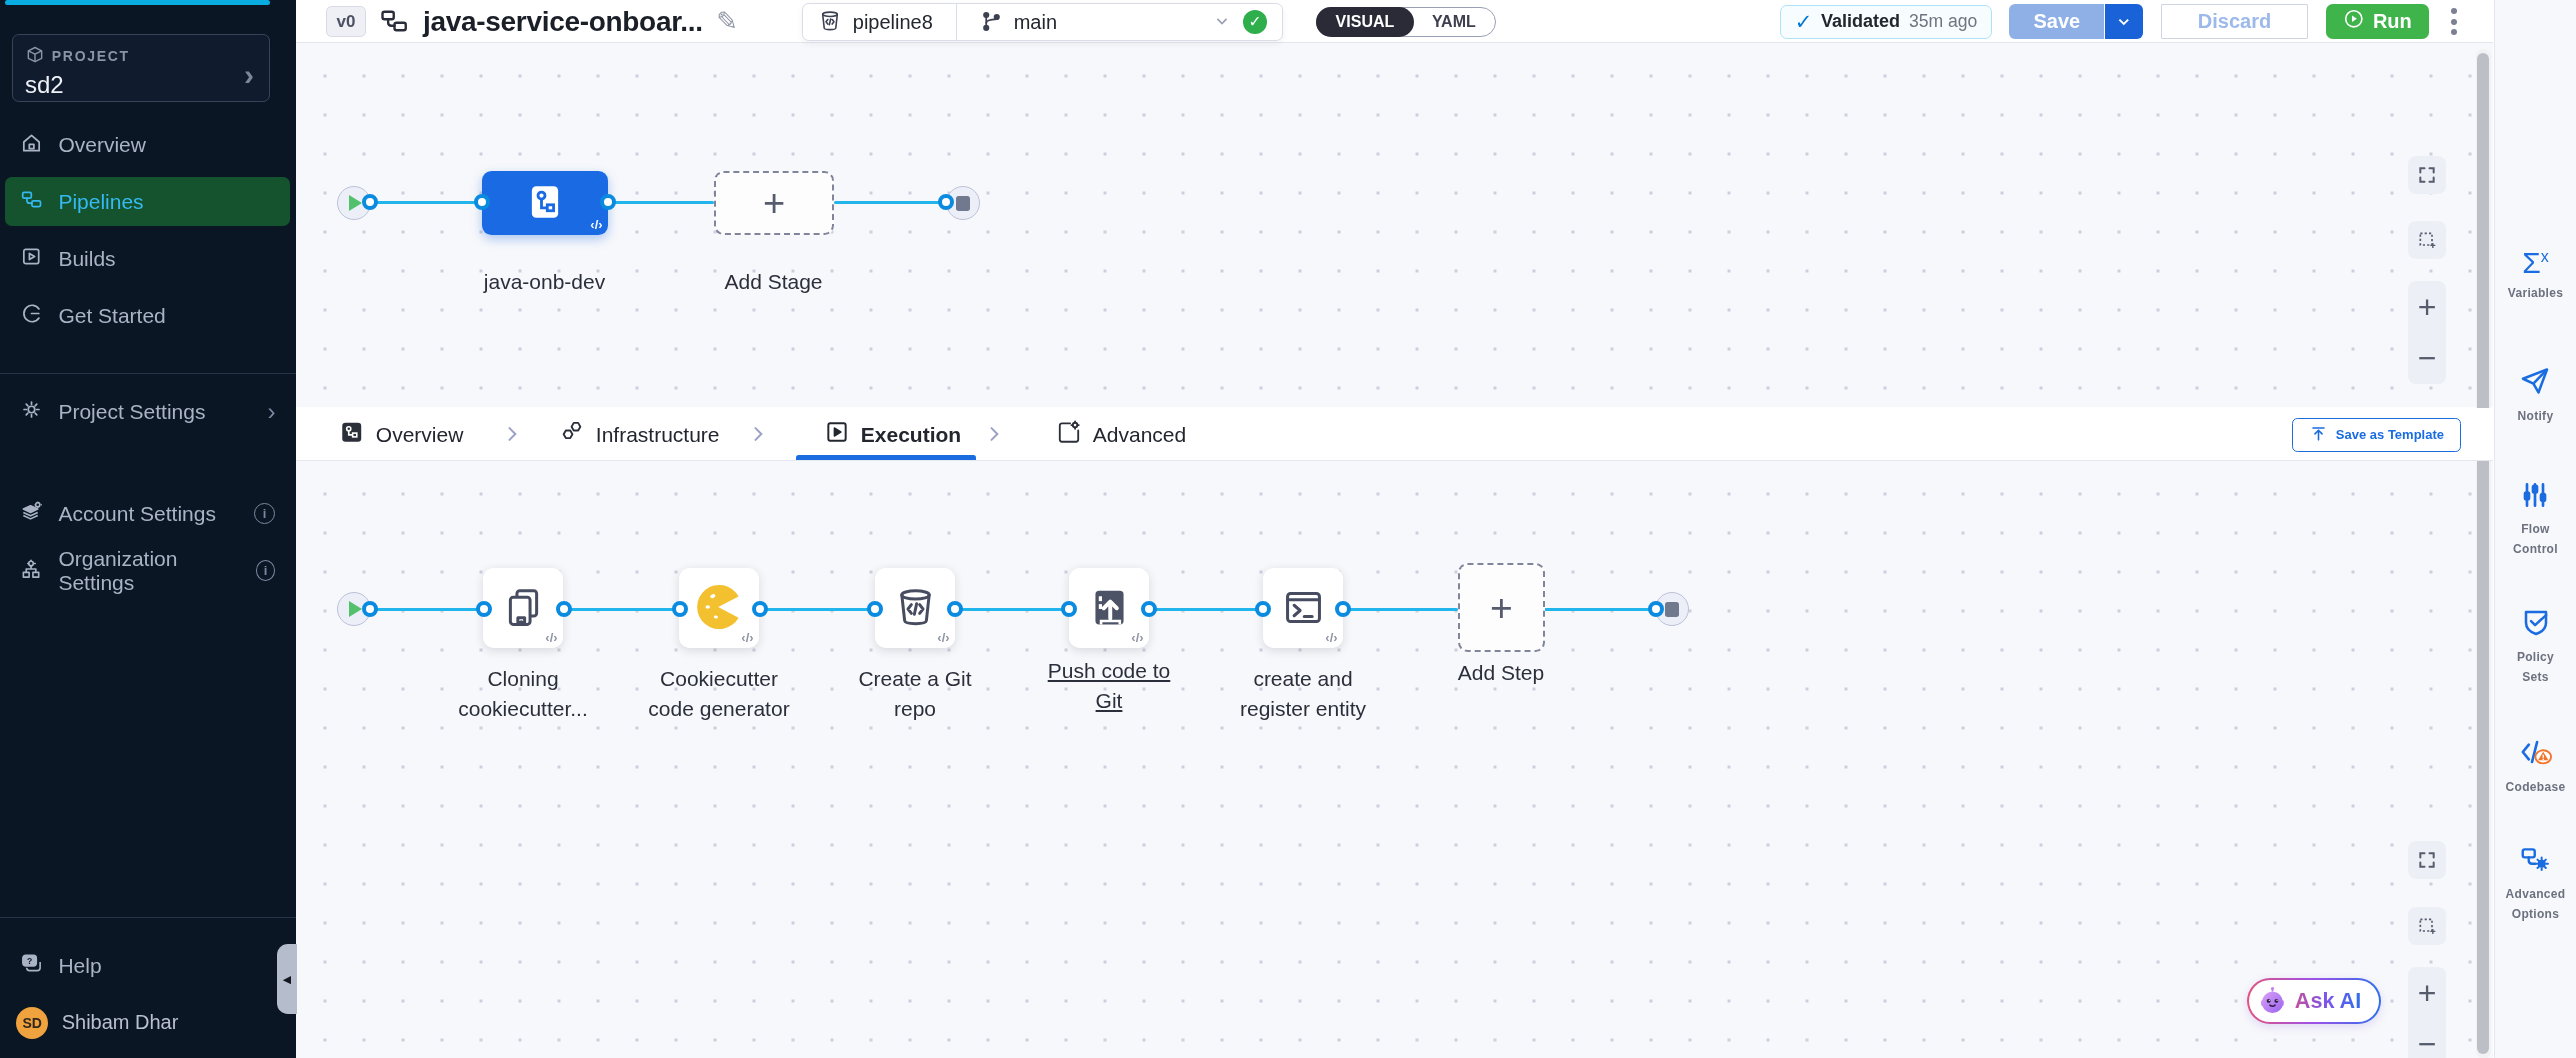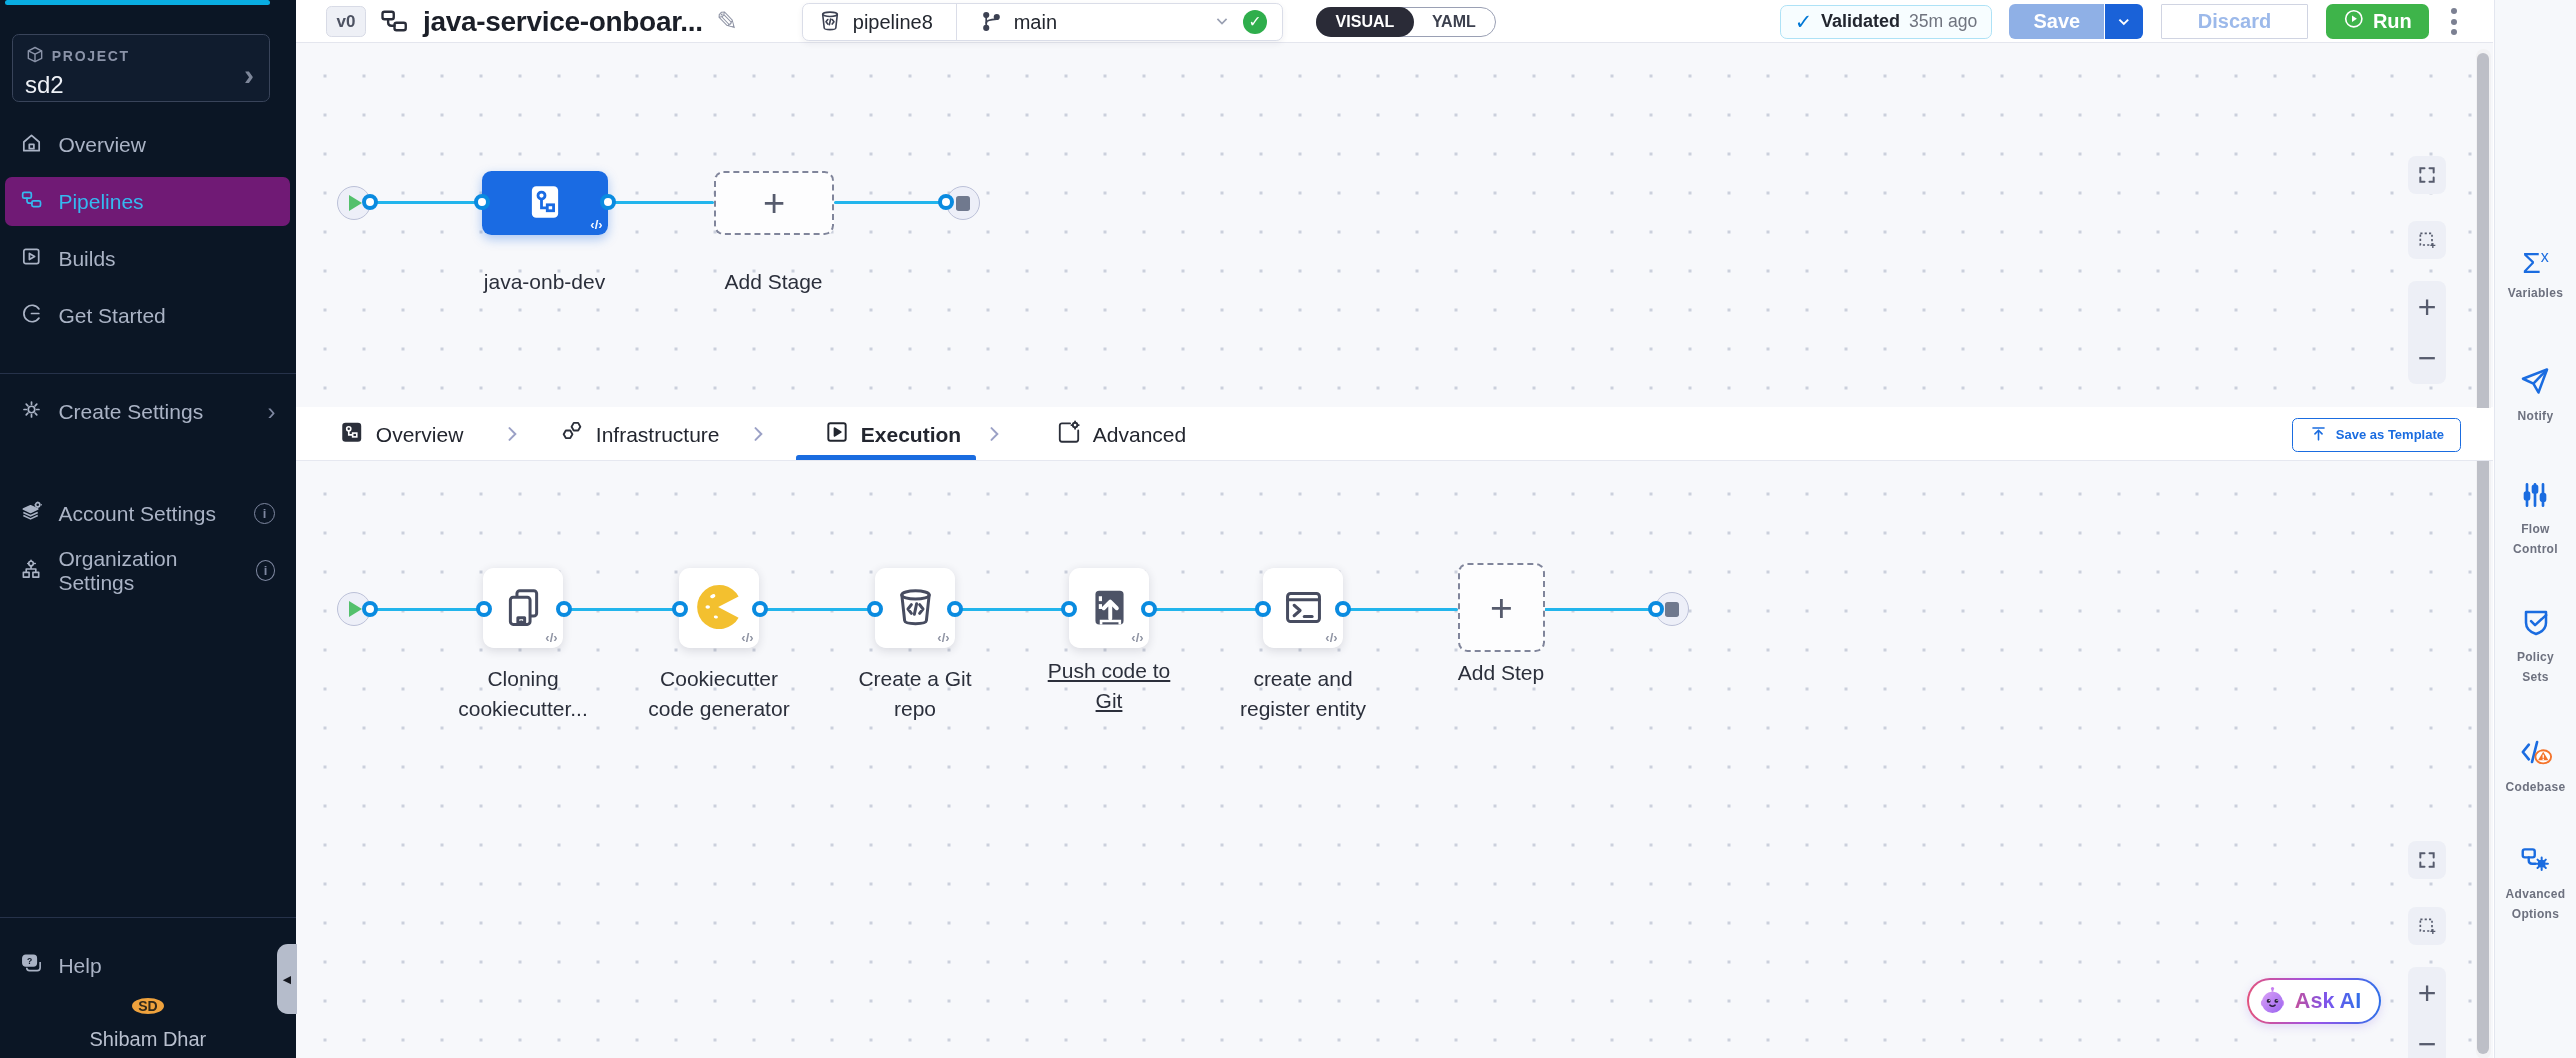--- a/index.html
+++ b/index.html
@@ -13,28 +13,28 @@
   .project-box { position:absolute; left:12px; top:34px; width:258px; height:68px; background:#101c2e;
     border:1.4px solid #39445a; border-radius:6.8px; padding:9.5px 12px; cursor:pointer; }
   .project-label-row { display:flex; align-items:center; gap:6.8px; color:#8a93a8; }
   .project-label { font-size:14px; font-weight:bold; letter-spacing:1.7px; }
   .project-name { color:#eef1f7; font-size:24px; margin-top:4px; }
   .project-chevron { position:absolute; right:15px; top:23px; color:#7d8699; font-size:30px; font-weight:bold; }
   .nav { position:absolute; left:5.4px; top:120px; width:285px; }
   .nav-item { display:flex; align-items:center; gap:15px; height:49px; margin-bottom:8px;
     padding:0 15px; border-radius:6.8px; color:#aab3c5; font-size:21px; cursor:pointer; }
   .nav-item svg { flex:0 0 auto; }
-  .nav-item.active { background:#701a75; color:#35b9f0; }
+  .nav-item.active { background:#14532d; color:#35b9f0; }
   .sb-divider { position:absolute; left:0; width:296px; height:0.7px; background:#26324a; }
   .nav2 { position:absolute; left:5.4px; top:387px; width:285px; }
   .nav-right { margin-left:auto; display:flex; align-items:center; }
   .info-circle { width:21.6px; height:21.6px; border:1.7px solid #7e87a0; border-radius:50%;
     color:#7e87a0; font-size:13px; display:flex; align-items:center; justify-content:center; font-weight:bold; }
   .nav3 { position:absolute; left:5.4px; top:941px; width:285px; }
-  .user-row { display:flex; align-items:center; gap:13.5px; padding:0 10.8px; height:49px; cursor:pointer;flex-direction:column; }
+  .user-row { display:flex; align-items:center; gap:13.5px; padding:0 10.8px; height:49px; cursor:pointer; }
   .avatar { width:32px; height:32px; border-radius:50%; background:#efa23d; color:#30281a;
     font-size:14px; font-weight:bold; display:flex; align-items:center; justify-content:center; }
   .user-name { color:#b9c0cf; font-size:20px; }
   .collapse-handle { position:absolute; left:277px; top:944px; width:20px; height:70px; background:#b5bccb;
     border-radius:10.8px 0 0 10.8px; z-index:6; display:flex; align-items:center; justify-content:center;
     color:#14171f; font-size:10.8px; cursor:pointer; }
 
   
   .main { position:absolute; left:296px; top:0; width:2197px; height:1059px; background:#fff; }
 
@@ -197,21 +197,21 @@
     </nav>
 
     <div class="sb-divider" style="top:373px;"></div>
 
     <nav class="nav2">
       <div class="nav-item">
         <span><svg width="23" height="23" viewBox="0 0 24 24" fill="none" stroke="currentColor" stroke-width="1.8" stroke-linecap="round">
               <circle cx="12" cy="12" r="3.4"></circle>
               <path d="M12 4.2v2.4M12 17.4v2.4M4.2 12h2.4M17.4 12h2.4M6.5 6.5l1.7 1.7M15.8 15.8l1.7 1.7M17.5 6.5l-1.7 1.7M8.2 15.8l-1.7 1.7"></path>
             </svg></span>
-        <span>Create Settings</span>
+        <span>Project Settings</span>
         <span class="nav-right" style="font-size:24px;color:#7e87a0;">›</span>
       </div>
       <div class="nav-item" style="margin-top:53px;">
         <span><svg width="23" height="23" viewBox="0 0 24 24" fill="none" stroke="currentColor" stroke-width="1.7" stroke-linejoin="round">
               <path d="M3.5 9.5 L11 6 L18.5 9.5 L11 13 Z" fill="currentColor"></path>
               <path d="M3.5 13 L11 16.5 L18.5 13"></path>
               <path d="M3.5 16.2 L11 19.7 L18.5 16.2"></path>
               <circle cx="18.5" cy="5" r="2.2"></circle>
               <path d="M18.5 1.8v1M18.5 7.2v1M15.3 5h1M21.7 5h1"></path>
             </svg></span>

